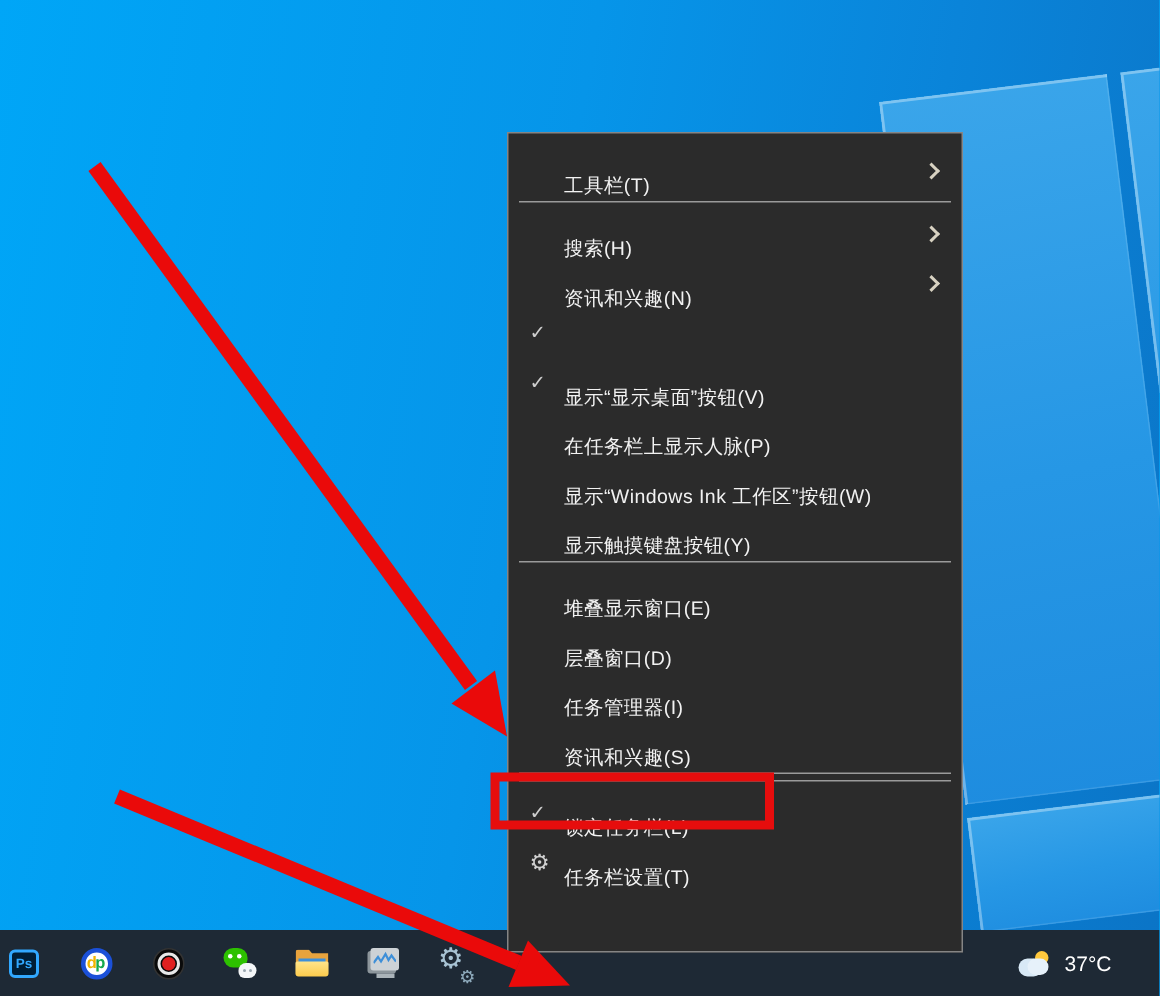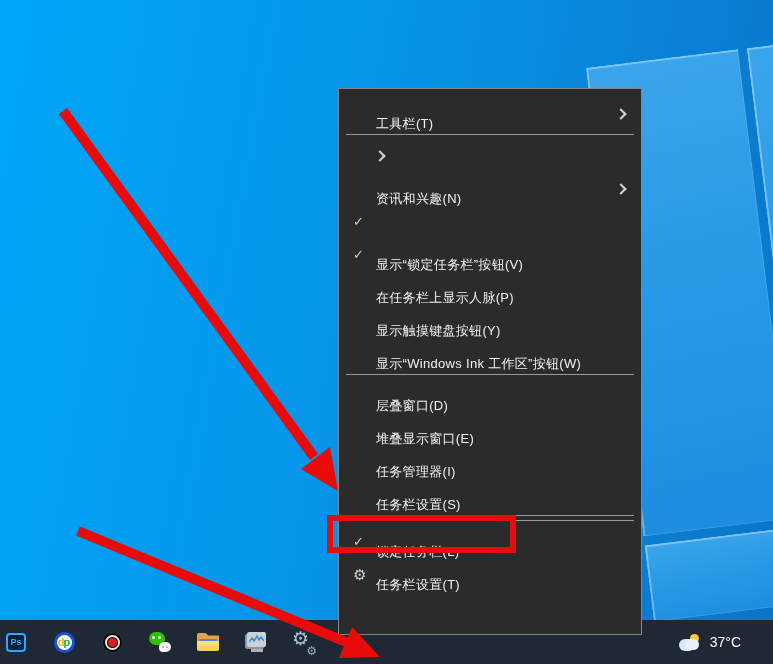--- a/index.html
+++ b/index.html
@@ -203,62 +203,63 @@
 
 <div class="menu" id="menu-items">
     <div class="mi">
       <span class="ic"></span>
       <span class="lbl">工具栏(T)</span>
       <span class="chev"></span>
     </div>
     <div class="sep"></div>
     <div class="mi">
       <span class="ic"></span>
+      <span class="lbl">搜索(H)</span>
       <span class="chev"></span>
     </div>
     <div class="mi">
       <span class="ic"></span>
       <span class="lbl">资讯和兴趣(N)</span>
       <span class="chev"></span>
     </div>
     <div class="mi">
       <span class="ic">✓</span>
     </div>
     <div class="mi">
       <span class="ic">✓</span>
-      <span class="lbl">显示“锁定任务栏”按钮(V)</span>
+      <span class="lbl">显示“显示桌面”按钮(V)</span>
     </div>
     <div class="mi">
       <span class="ic"></span>
       <span class="lbl">在任务栏上显示人脉(P)</span>
     </div>
     <div class="mi">
       <span class="ic"></span>
+      <span class="lbl">显示“Windows Ink 工作区”按钮(W)</span>
+    </div>
+    <div class="mi">
+      <span class="ic"></span>
       <span class="lbl">显示触摸键盘按钮(Y)</span>
     </div>
-    <div class="mi">
-      <span class="ic"></span>
-      <span class="lbl">显示“Windows Ink 工作区”按钮(W)</span>
-    </div>
-    <div class="sep"></div>
+    <div class="sep"></div>
+    <div class="mi">
+      <span class="ic"></span>
+      <span class="lbl">堆叠显示窗口(E)</span>
+    </div>
     <div class="mi">
       <span class="ic"></span>
       <span class="lbl">层叠窗口(D)</span>
     </div>
     <div class="mi">
       <span class="ic"></span>
-      <span class="lbl">堆叠显示窗口(E)</span>
-    </div>
-    <div class="mi">
-      <span class="ic"></span>
       <span class="lbl">任务管理器(I)</span>
     </div>
     <div class="mi">
       <span class="ic"></span>
-      <span class="lbl">任务栏设置(S)</span>
+      <span class="lbl">资讯和兴趣(S)</span>
     </div>
     <div class="sep"></div>
     <div class="sep"></div>
     <div class="mi">
       <span class="ic">✓</span>
       <span class="lbl">锁定任务栏(L)</span>
     </div>
     <div class="mi">
       <span class="ic gear">⚙</span>
       <span class="lbl">任务栏设置(T)</span>

